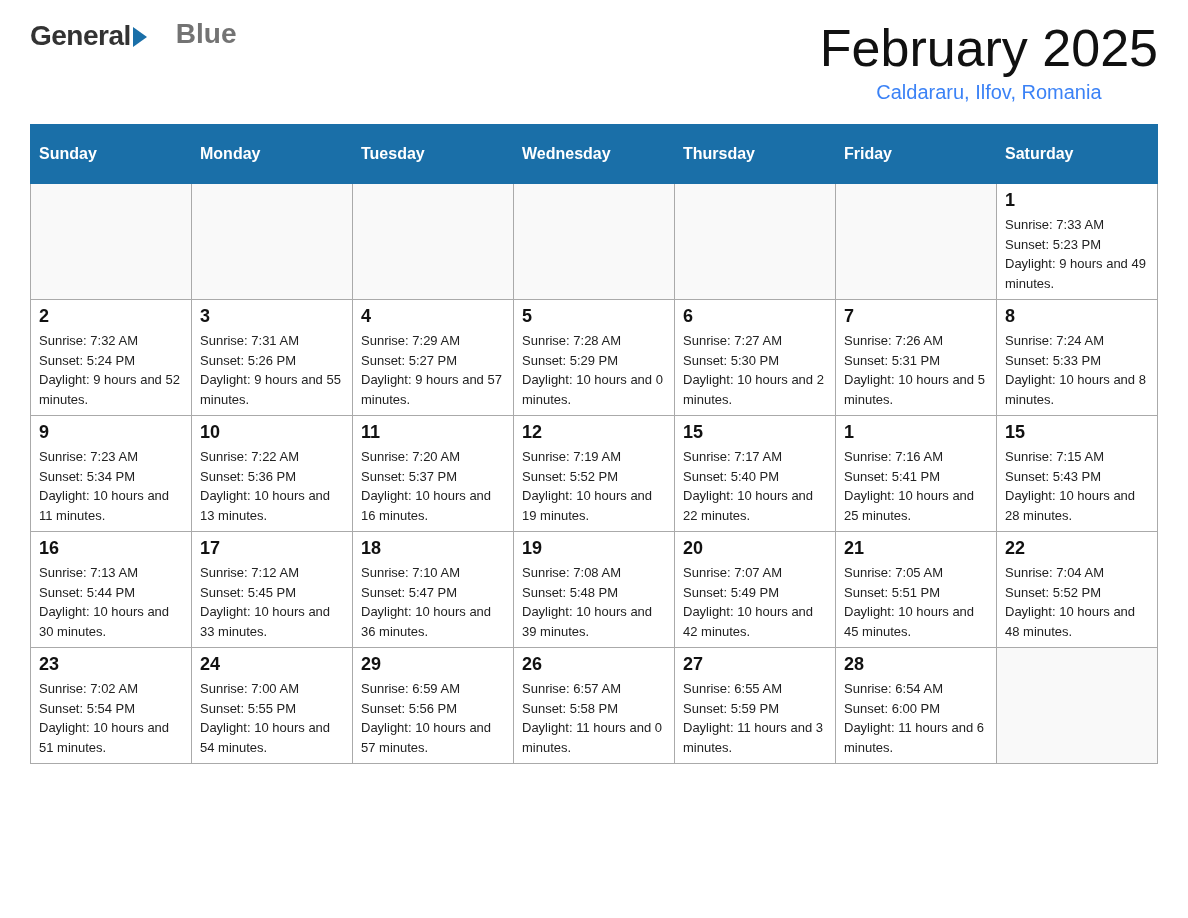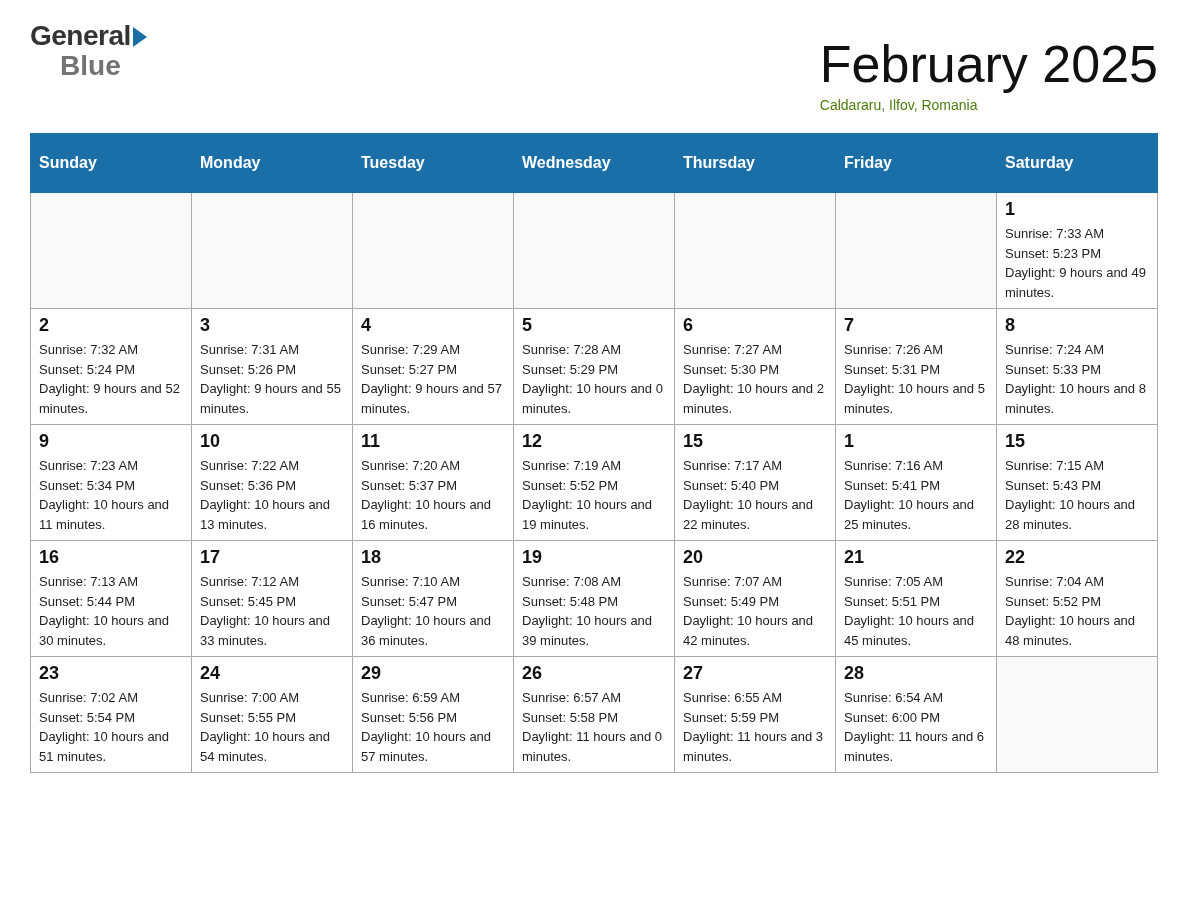--- a/index.html
+++ b/index.html
@@ -11,22 +11,23 @@
       min-height: 918px;
     }
     .header {
       display: flex;
       justify-content: space-between;
       align-items: flex-start;
       margin-bottom: 20px;
     }
     .logo {
       display: flex;
-      flex-direction: column;
-      align-items: center;
+      flex-direction: row;
+      align-items: flex-start;
+      gap: 25px;
     }
     .logo-top {
       display: flex;
       align-items: center;
     }
     .logo-general {
       font-size: 28px;
       font-weight: bold;
       color: #333;
       letter-spacing: -0.5px;
@@ -41,32 +42,31 @@
       margin-top: 2px;
     }
     .logo-blue {
       font-size: 28px;
       font-weight: bold;
       color: #737373;
       margin-top: -2px;
       padding-left: 4px;
     }
     .title-area {
-      text-align: left;
-      margin-top: 16px;
+      text-align: center;
     }
     .month-title {
       font-size: 52px;
       font-weight: normal;
       color: #111;
       line-height: 1.1;
     }
     .location {
-      font-size: 14px;
-      color: #4d7c0f;
+      font-size: 20px;
+      color: #3b82f6;
       margin-top: 4px;
     }
     .calendar {
       width: 100%;
       border-collapse: collapse;
       table-layout: fixed;
     }
     .calendar thead th {
       background: #1a6fa8;
       color: #fff;

